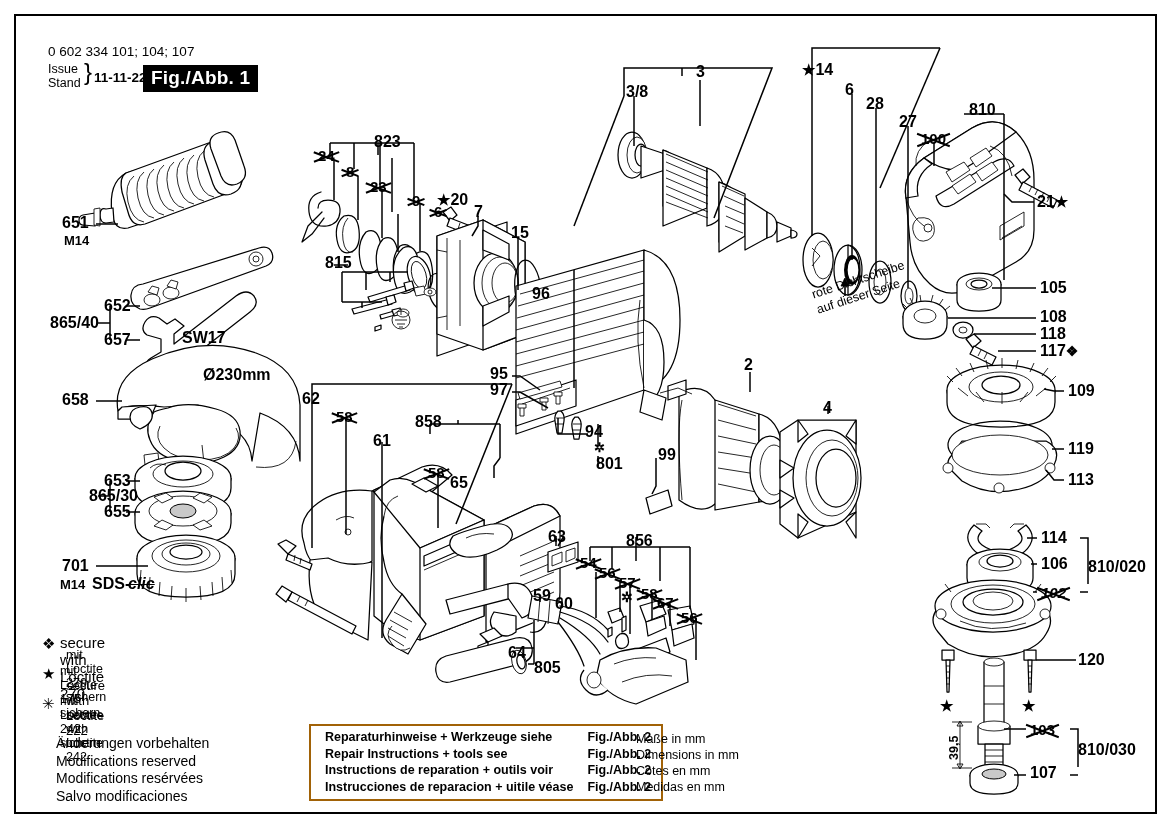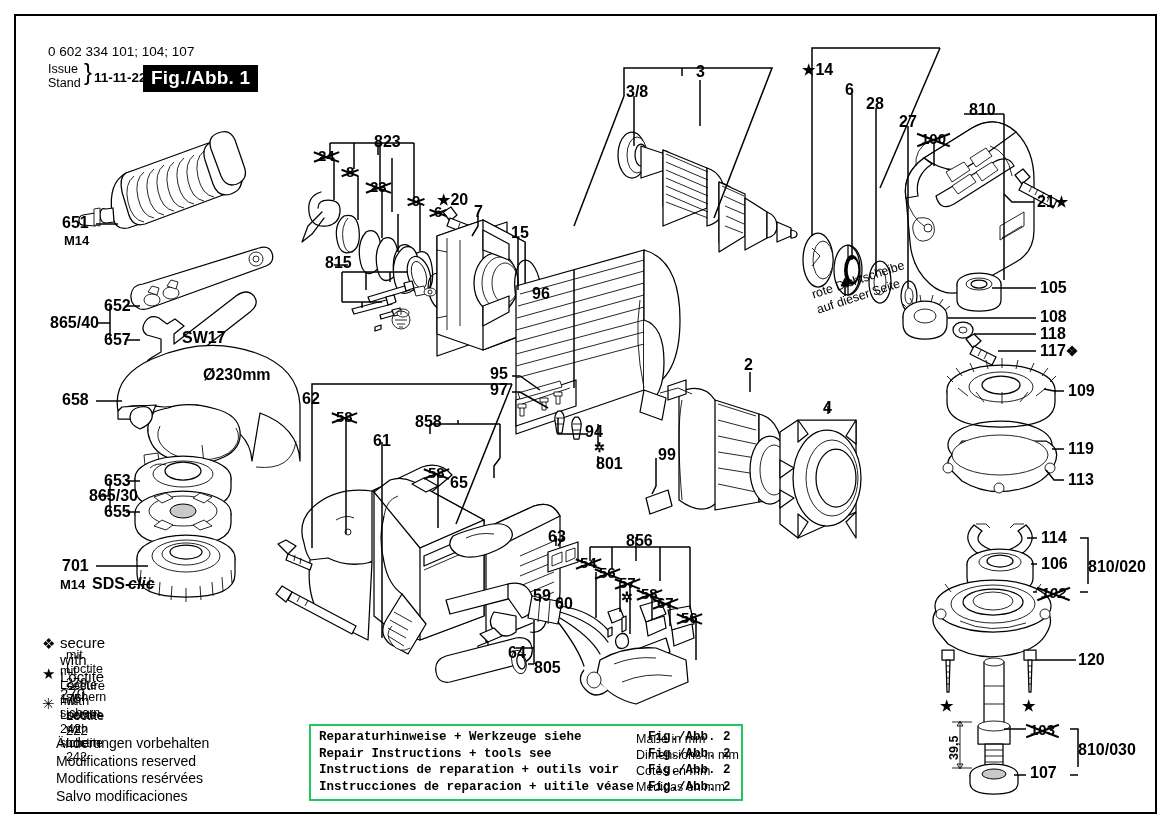--- a/index.html
+++ b/index.html
@@ -15,21 +15,21 @@
           font-size:19px;padding:2px 8px 3px 8px;letter-spacing:.2px;}
   .hdr{position:absolute;font-size:13.5px;white-space:nowrap;}
   svg{position:absolute;top:0;left:0;overflow:visible;}
   .s{fill:none;stroke:#000;stroke-width:1.25;stroke-linejoin:round;stroke-linecap:round;}
   .sT{fill:none;stroke:#000;stroke-width:0.85;}
   .sF{fill:#fff;stroke:#000;stroke-width:1.25;stroke-linejoin:round;}
   .sFt{fill:#fff;stroke:#000;stroke-width:0.85;stroke-linejoin:round;}
   .sG{fill:#c9c9c9;stroke:#000;stroke-width:1;}
   .sK{fill:#000;stroke:none;}
   .lead{fill:none;stroke:#000;stroke-width:1.5;}
-  .instr{position:absolute;border:2px solid #22c55e;padding:3px 6px 4px 6px;font-family:Liberation Mono, monospace;}
+  .instr{position:absolute;border:2px solid #a16207;padding:3px 6px 4px 12px;}
   .instr table{border-collapse:collapse;}
   .instr td{font-size:12.5px;font-weight:bold;padding:0 4px 0 2px;white-space:nowrap;line-height:1.32;}
   .instr td.r{text-align:left;padding-left:10px;}
   .xo{position:absolute;font-weight:bold;font-size:15px;white-space:nowrap;}
   .xo .g{position:relative;display:inline-block;}
   .xo .g::before,.xo .g::after{content:"";position:absolute;left:-5px;right:-5px;
         top:50%;height:1.5px;background:#000;}
   .xo .g::before{transform:rotate(21deg);} .xo .g::after{transform:rotate(-21deg);}
   .star{font-size:15px;}
   .rot{position:absolute;transform-origin:0 0;}

